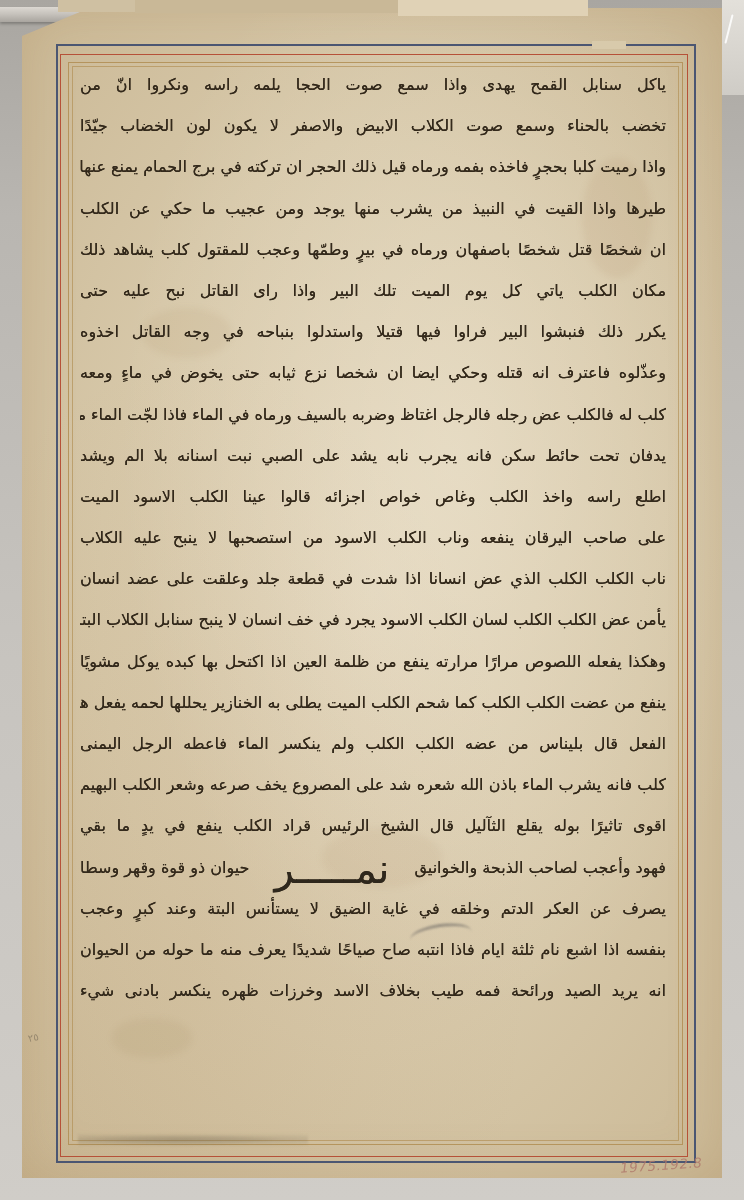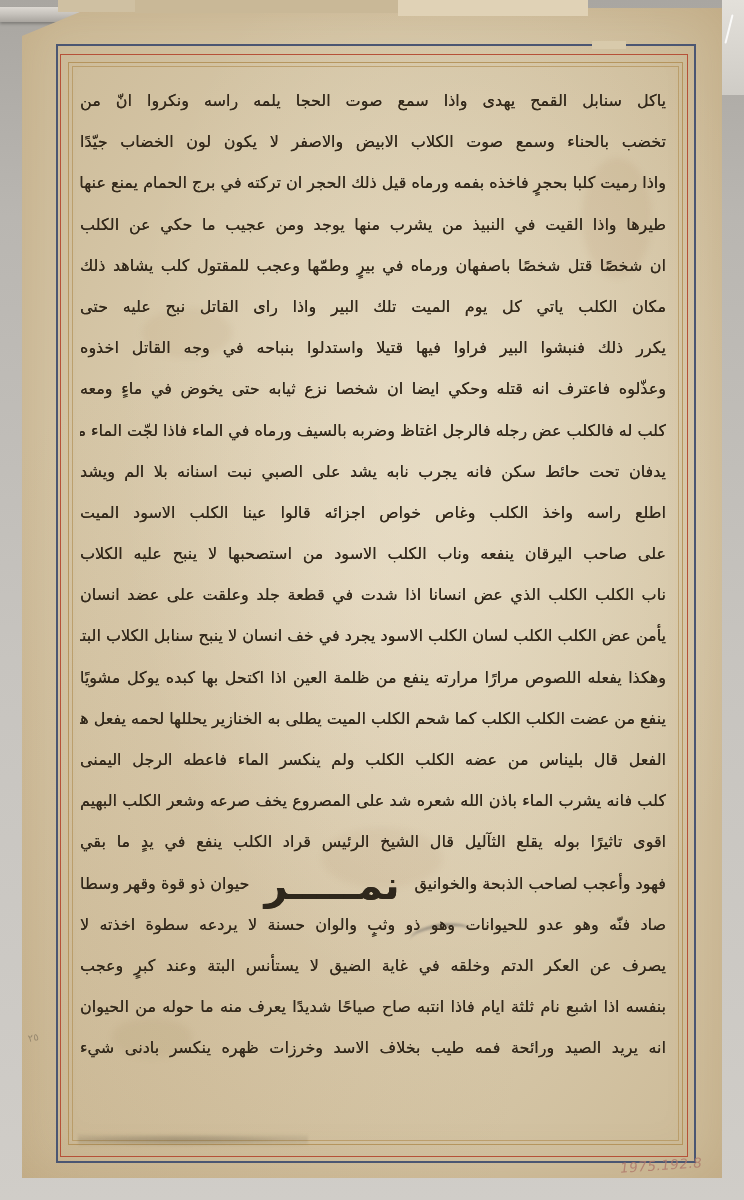--- a/index.html
+++ b/index.html
@@ -47,32 +47,32 @@
   
   .frame{position:absolute;pointer-events:none;}
   .frame-blue{left:34px;top:36px;width:636px;height:1115px;border:2px solid #4b5672;}
   .frame-gap{position:absolute;left:570px;top:33px;width:34px;height:8px;background:#d8caab;}
   .frame-red{left:38px;top:46px;width:626px;height:1101px;border:1.5px solid #b65138;}
   .frame-gold{left:46px;top:54px;width:613px;height:1081px;border:1px solid rgba(176,141,82,.85);}
   .frame-gold::before{content:"";position:absolute;inset:3px;border:1px solid rgba(176,141,82,.65);}
 
   
   .textblock{
-    position:absolute;left:58px;top:72px;width:586px;height:1074px;overflow:hidden;
+    position:absolute;left:58px;top:56px;width:586px;height:1074px;overflow:hidden;
     direction:rtl;color:#33291b;font-size:16px;
     text-shadow:0 0 .5px #3a2f20;
   }
   .tline{
     height:41.2px;line-height:41.2px;white-space:nowrap;
     text-align:justify;text-align-last:justify;
   }
   .tline-heading{display:flex;justify-content:space-between;align-items:center;overflow:visible;}
   .tline-heading span{white-space:nowrap;}
   .bigword{
-    font-size:40px;font-weight:bold;color:#2e271c;line-height:41px;
+    font-size:40px;font-weight:normal;color:#2e271c;line-height:41px;
     transform:translateY(2px);letter-spacing:-1px;
   }
 
   
   .stain{position:absolute;border-radius:50%;pointer-events:none;filter:blur(3px);}
   .stain-a{left:120px;top:300px;width:90px;height:50px;background:rgba(150,115,70,.08);}
   .stain-b{left:560px;top:150px;width:70px;height:120px;background:rgba(150,115,70,.09);}
   .stain-c{left:300px;top:820px;width:120px;height:60px;background:rgba(150,115,70,.07);}
   .stain-d{left:90px;top:1010px;width:80px;height:40px;background:rgba(140,110,70,.08);}
   .smudge-arc{
@@ -147,21 +147,20 @@
       <div class="tline">الفعل قال بليناس من عضه الكلب الكلب ولم ينكسر الماء فاعطه الرجل اليمنى</div>
       <div class="tline">كلب فانه يشرب الماء باذن الله شعره شد على المصروع يخف صرعه وشعر الكلب البهيم</div>
       <div class="tline">اقوى تاثيرًا بوله يقلع الثآليل قال الشيخ الرئيس قراد الكلب ينفع في يدٍ ما بقي</div>
 
       <div class="tline tline-heading">
         <span>فهود وأعجب لصاحب الذبحة والخوانيق</span>
         <span class="bigword">نمـــــر</span>
         <span>حيوان ذو قوة وقهر وسطا</span>
       </div>
 
-      <div class="tline">صاد فنّه وهو عدو للحيوانات وهو ذو وثبٍ والوان حسنة لا يردعه سطوة اخذته لا</div>
       <div class="tline">يصرف عن العكر الدتم وخلقه في غاية الضيق لا يستأنس البتة وعند كبرٍ وعجب</div>
       <div class="tline">بنفسه اذا اشبع نام ثلثة ايام فاذا انتبه صاح صياحًا شديدًا يعرف منه ما حوله من الحيوان</div>
       <div class="tline">انه يريد الصيد ورائحة فمه طيب بخلاف الاسد وخرزات ظهره ينكسر بادنى شيء</div>
     </div>
 
     <div class="accession">1975.192.8</div>
     <div class="margin-mark">٢٥</div>
 
   </div>
 </div>

